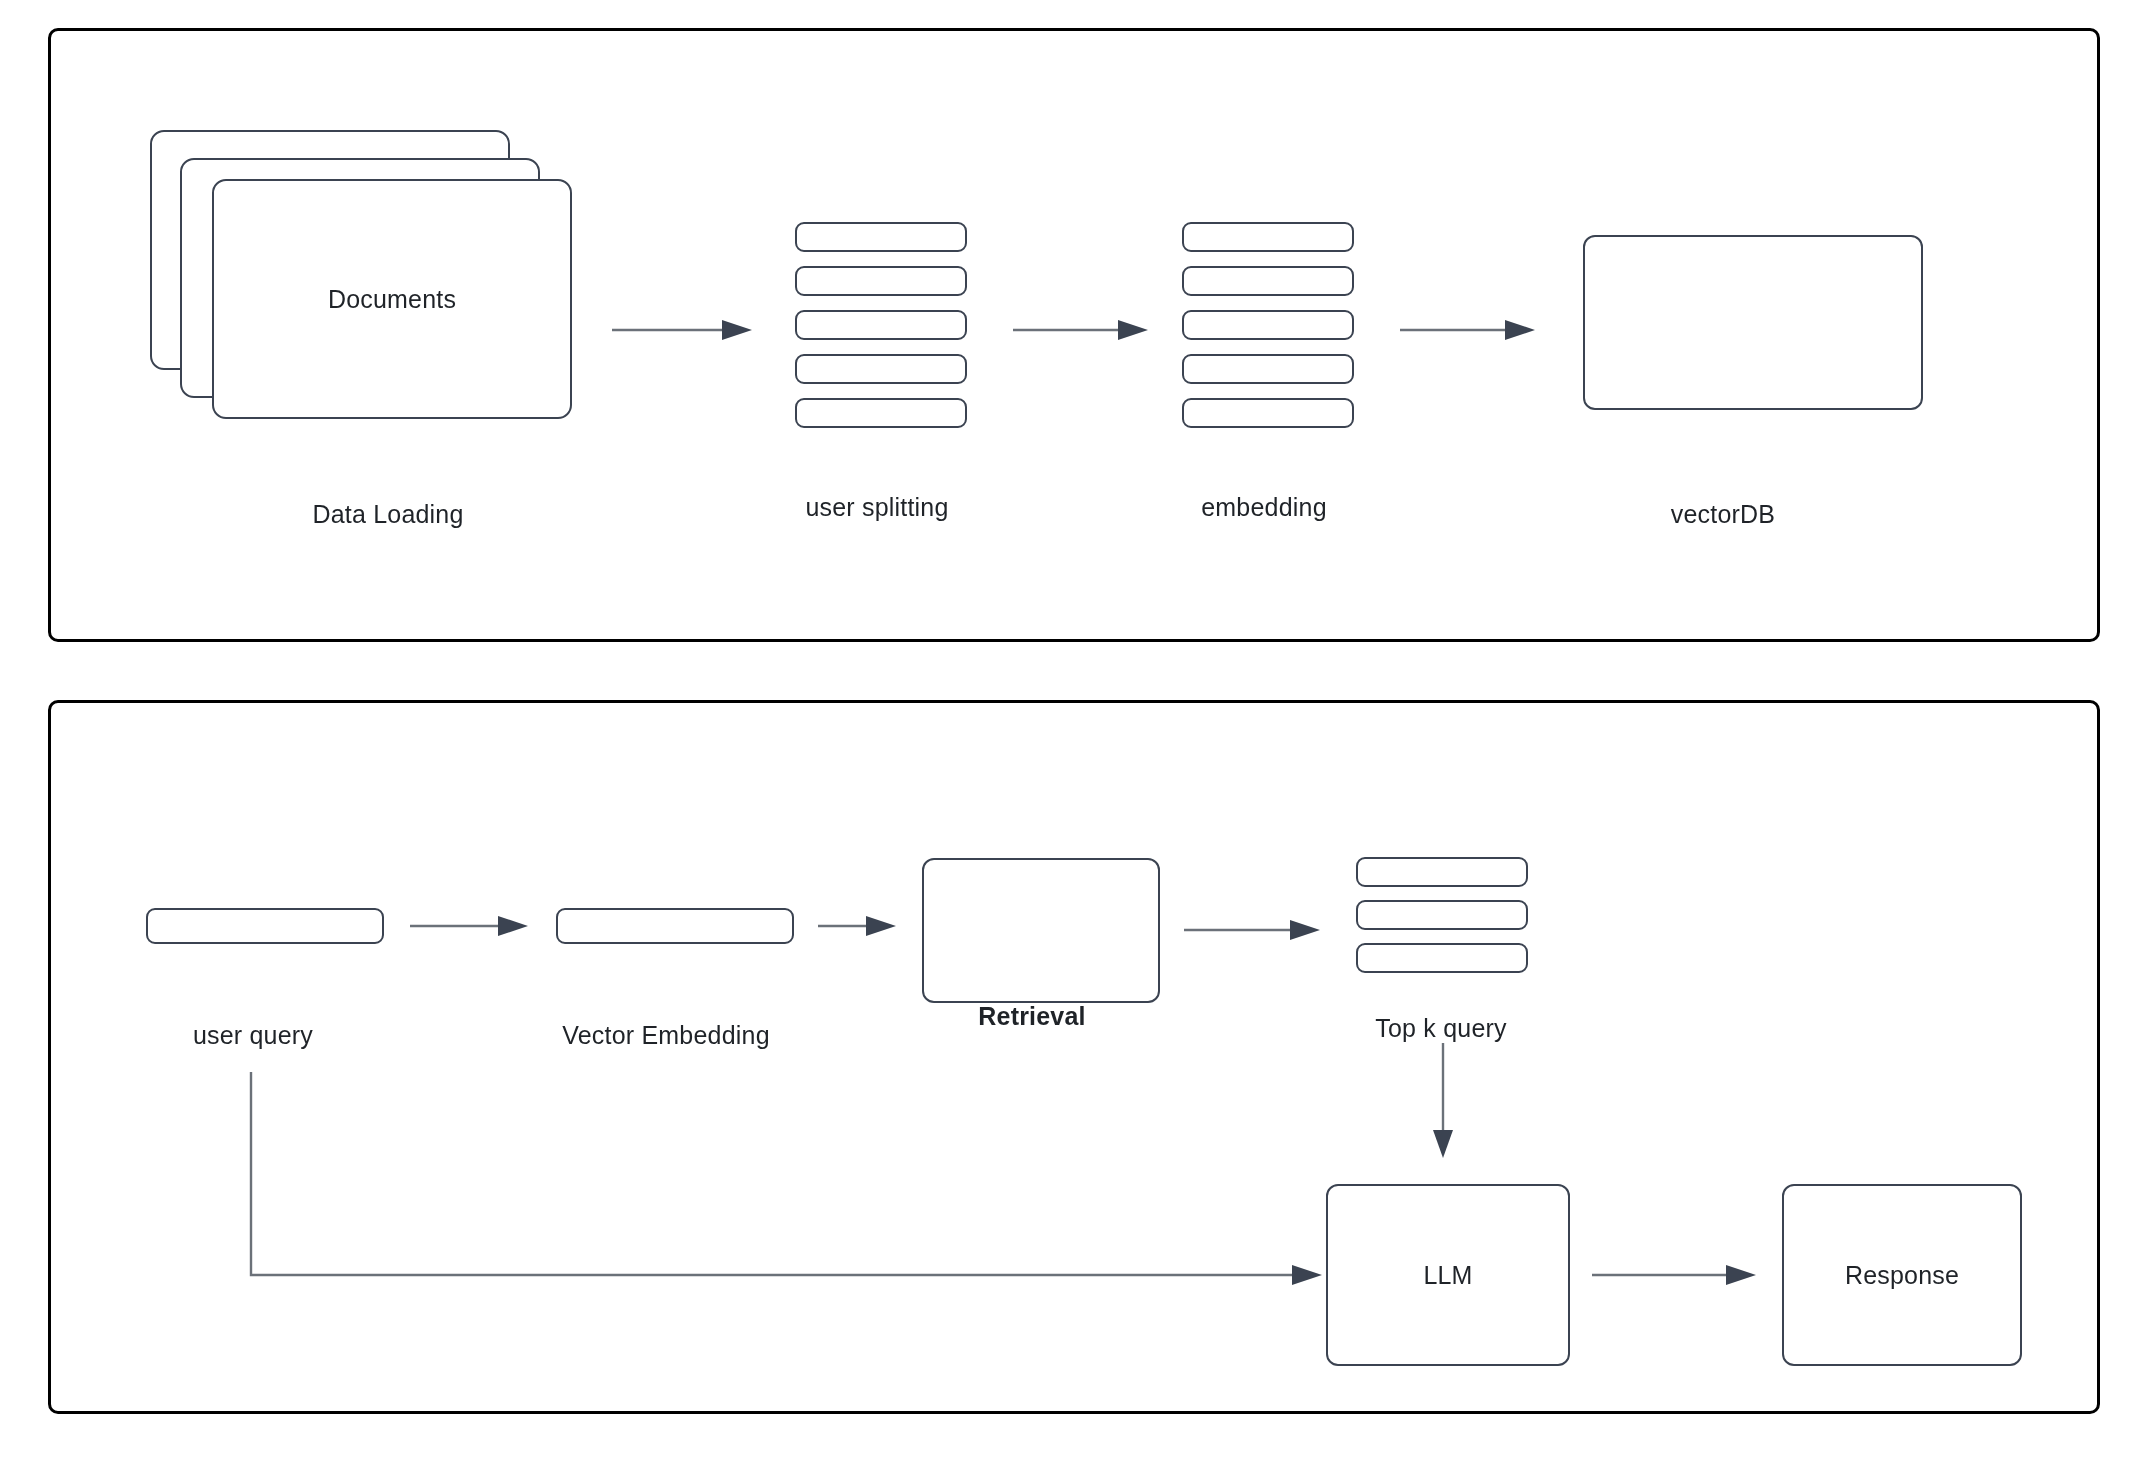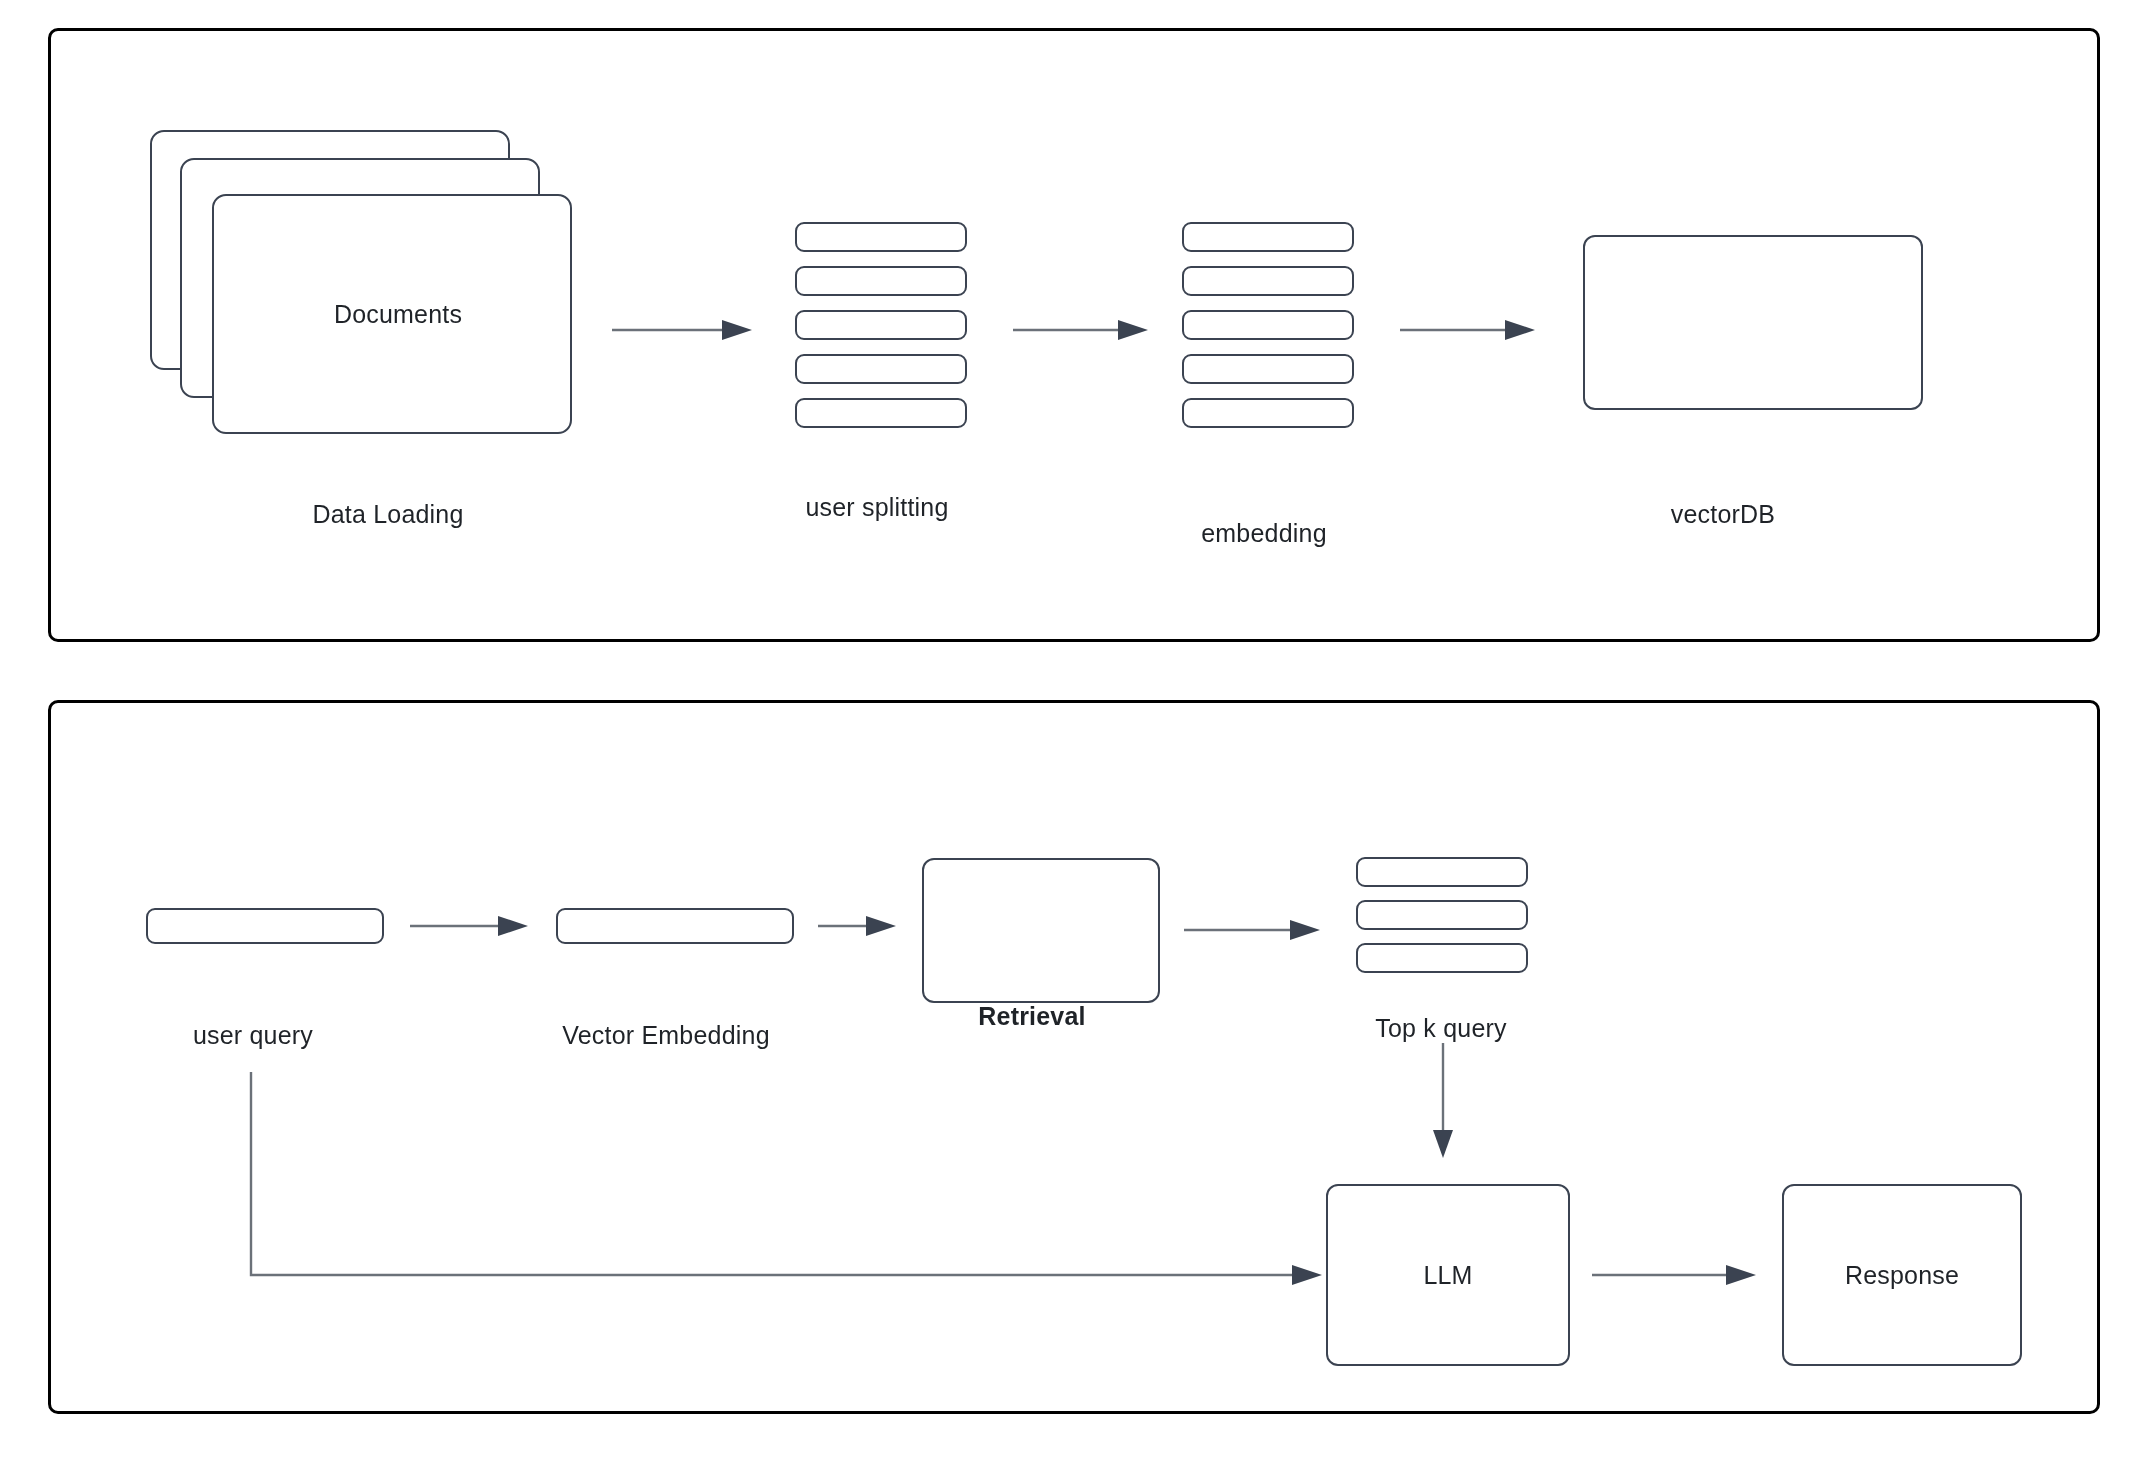--- a/index.html
+++ b/index.html
@@ -85,21 +85,21 @@
     stroke: #6b7179;
     stroke-width: 2.4px;
     fill: none;
   }
   .arrow-head { fill: #3b4351; stroke: none; }
 
   
   #doc-stack { position: absolute; left: 150px; top: 130px; width: 420px; height: 310px; }
   #doc-card-back   { left: 0px;  top: 0px;  width: 360px; height: 240px; }
   #doc-card-mid    { left: 30px; top: 28px; width: 360px; height: 240px; }
-  #doc-card-front  { left: 62px; top: 64px; width: 360px; height: 240px; padding-left: 6px; }
+  #doc-card-front  { left: 62px; top: 49px; width: 360px; height: 240px; }
 </style>
 </head>
 <body>
 
 <div id="canvas">
 
   <div class="panel" id="panel-ingestion"></div>
 
   <div id="doc-stack">
     <div class="node doc-card" id="doc-card-back" style="position:absolute;"></div>
@@ -119,21 +119,21 @@
   </div>
   <div class="caption" style="left:877px; top:493px;">user splitting</div>
 
   <div>
     <div class="pill" style="left:1182px; top:222px; width:172px; height:30px;"></div>
     <div class="pill" style="left:1182px; top:266px; width:172px; height:30px;"></div>
     <div class="pill" style="left:1182px; top:310px; width:172px; height:30px;"></div>
     <div class="pill" style="left:1182px; top:354px; width:172px; height:30px;"></div>
     <div class="pill" style="left:1182px; top:398px; width:172px; height:30px;"></div>
   </div>
-  <div class="caption" style="left:1264px; top:519px;text-align:center;">embedding</div>
+  <div class="caption" style="left:1264px; top:493px;text-align:center;">embedding</div>
 
   <div class="node" style="left:1583px; top:235px; width:340px; height:175px;">
     <span class="node-text"></span>
   </div>
   <div class="caption" style="left:1723px; top:500px;">vectorDB</div>
 
   <div class="panel" id="panel-query"></div>
 
   <div class="pill" style="left:146px; top:908px; width:238px; height:36px;"></div>
   <div class="caption" style="left:253px; top:1021px;">user query</div>

